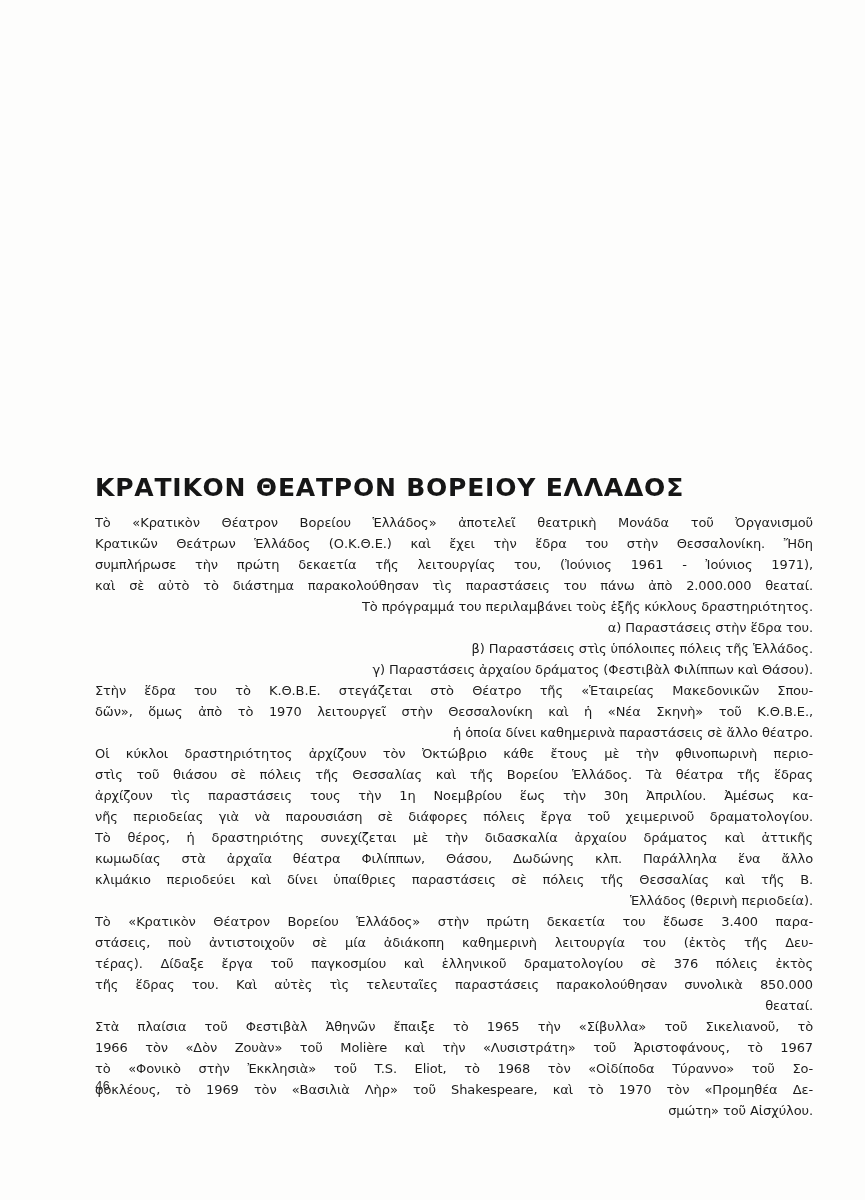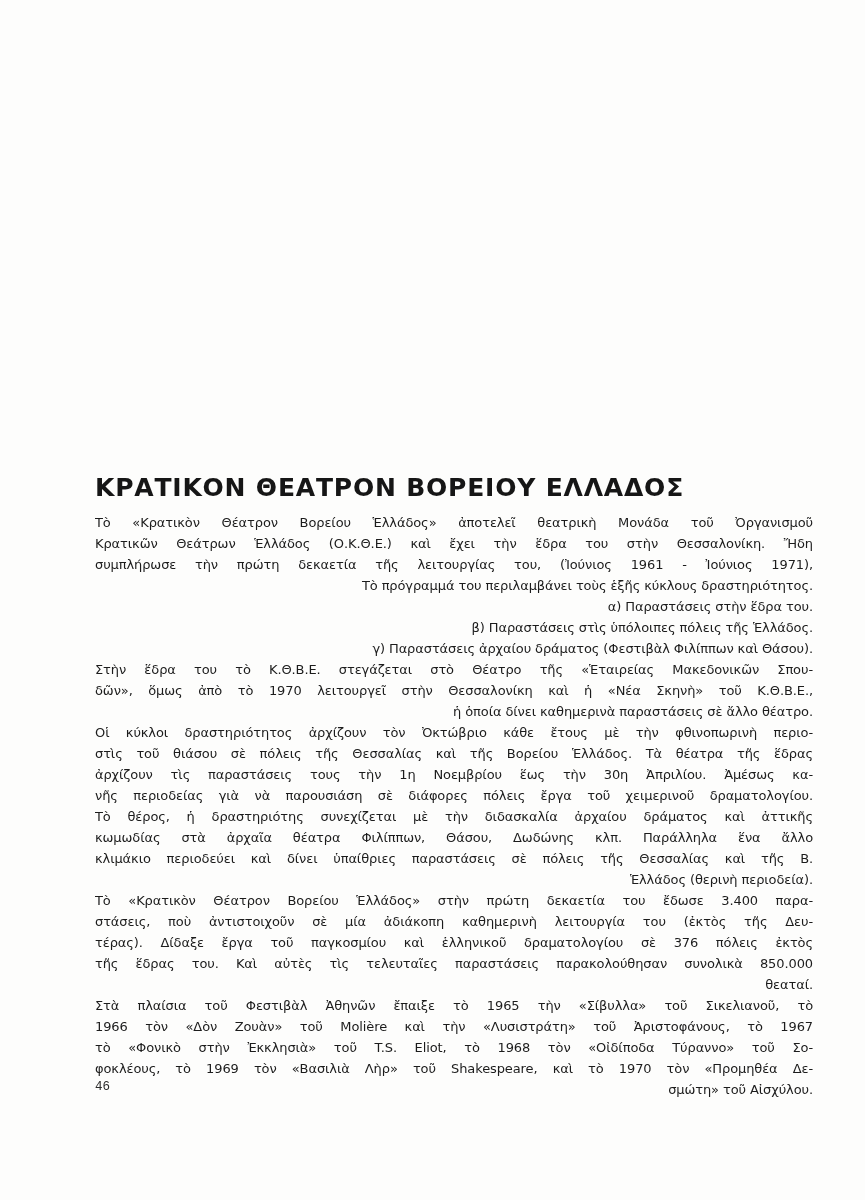--- a/index.html
+++ b/index.html
@@ -58,20 +58,21 @@
 </head>
 <body style="background: rgb(253, 253, 252);">
 
 <div class="page">
   <h1 class="heading">ΚΡΑΤΙΚΟΝ ΘΕΑΤΡΟΝ ΒΟΡΕΙΟΥ ΕΛΛΑΔΟΣ</h1>
 
   <div class="body-text" style="color: rgb(28, 28, 28);">
       <div class="line fill">Τὸ «Κρατικὸν Θέατρον Βορείου Ἑλλάδος» ἀποτελεῖ θεατρικὴ Μονάδα τοῦ Ὀργανισμοῦ</div>
       <div class="line fill">Κρατικῶν Θεάτρων Ἑλλάδος (Ο.Κ.Θ.Ε.) καὶ ἔχει τὴν ἕδρα του στὴν Θεσσαλονίκη. Ἤδη</div>
       <div class="line fill">συμπλήρωσε τὴν πρώτη δεκαετία τῆς λειτουργίας του, (Ἰούνιος 1961 - Ἰούνιος 1971),</div>
+      <div class="line fill">καὶ σὲ αὐτὸ τὸ διάστημα παρακολούθησαν τὶς παραστάσεις του πάνω ἀπὸ 2.000.000 θεαταί.</div>
       <div class="line">Τὸ πρόγραμμά του περιλαμβάνει τοὺς ἑξῆς κύκλους δραστηριότητος.</div>
       <div class="line">α) Παραστάσεις στὴν ἕδρα του.</div>
       <div class="line">β) Παραστάσεις στὶς ὑπόλοιπες πόλεις τῆς Ἑλλάδος.</div>
       <div class="line">γ) Παραστάσεις ἀρχαίου δράματος (Φεστιβὰλ Φιλίππων καὶ Θάσου).</div>
       <div class="line fill">Στὴν ἕδρα του τὸ Κ.Θ.Β.Ε. στεγάζεται στὸ Θέατρο τῆς «Ἑταιρείας Μακεδονικῶν Σπου-</div>
       <div class="line fill">δῶν», ὅμως ἀπὸ τὸ 1970 λειτουργεῖ στὴν Θεσσαλονίκη καὶ ἡ «Νέα Σκηνὴ» τοῦ Κ.Θ.Β.Ε.,</div>
       <div class="line">ἡ ὁποία δίνει καθημερινὰ παραστάσεις σὲ ἄλλο θέατρο.</div>
       <div class="line fill">Οἱ κύκλοι δραστηριότητος ἀρχίζουν τὸν Ὀκτώβριο κάθε ἔτους μὲ τὴν φθινοπωρινὴ περιο-</div>
       <div class="line fill">στὶς τοῦ θιάσου σὲ πόλεις τῆς Θεσσαλίας καὶ τῆς Βορείου Ἑλλάδος. Τὰ θέατρα τῆς ἕδρας</div>
       <div class="line fill">ἀρχίζουν τὶς παραστάσεις τους τὴν 1η Νοεμβρίου ἕως τὴν 30η Ἀπριλίου. Ἀμέσως κα-</div>

